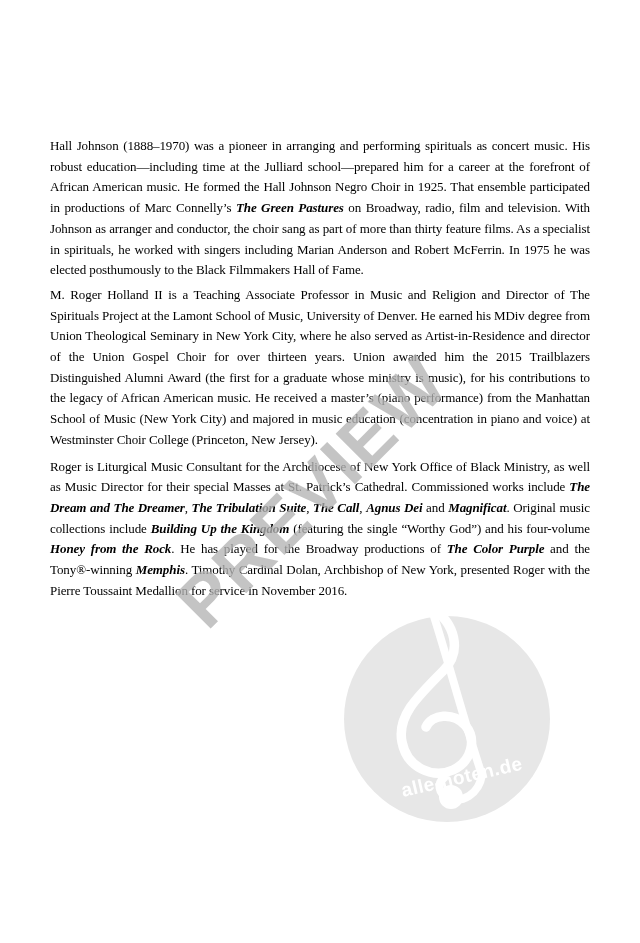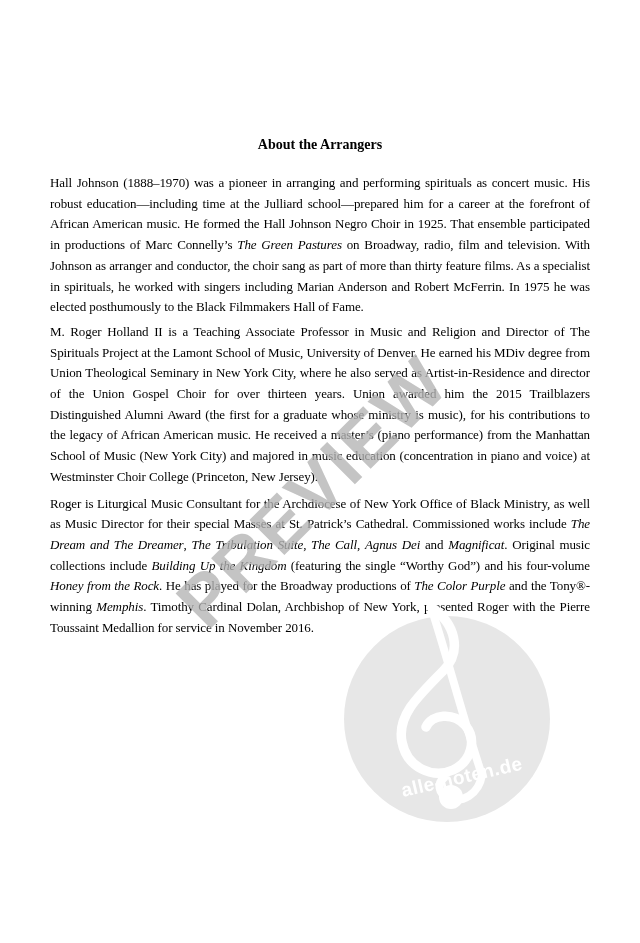--- a/index.html
+++ b/index.html
@@ -25,21 +25,21 @@
   .bodytext p {
     margin:0;
     text-align:justify;
     font-size:13px;
     line-height:20.7px;
     letter-spacing:-0.1px;
   }
   .bodytext p + p { margin-top:4px; }
   .bodytext p:nth-child(3) { margin-top:6px; }
   .bodytext b { font-weight:normal; }
-  .bodytext i { font-style:italic; }
+  .bodytext i { font-style:italic;font-weight:bold; }
 
   .preview-wm {
     position:absolute;
     left:312px; top:492px;
     transform:translate(-50%,-50%) rotate(-45deg);
     font-family:"Liberation Sans","DejaVu Sans",sans-serif;
     font-weight:bold;
     font-size:72px;
     letter-spacing:2px;
     white-space:nowrap;
@@ -61,21 +61,20 @@
     font-size:19px;
     letter-spacing:0.5px;
   }
 </style>
 </head>
 <body>
 
 <div class="page">
 
   <div class="content">
-    <h1 class="title">About the Arrangers</h1>
     <div class="bodytext">
         <p><b>Hall Johnson</b><span> (1888–1970) was a pioneer in arranging and performing spirituals as concert music. His robust education—including time at the Julliard school—prepared him for a career at the forefront of African American music. He formed the Hall Johnson Negro Choir in 1925. That ensemble participated in productions of Marc Connelly’s </span><i>The Green Pastures</i><span> on Broadway, radio, film and television. With Johnson as arranger and conductor, the choir sang as part of more than thirty feature films. As a specialist in spirituals, he worked with singers including Marian Anderson and Robert McFerrin. In 1975 he was elected posthumously to the Black Filmmakers Hall of Fame.</span></p>
         <p><b>M. Roger Holland II</b><span> is a Teaching Associate Professor in Music and Religion and Director of The Spirituals Project at the Lamont School of Music, University of Denver. He earned his MDiv degree from Union Theological Seminary in New York City, where he also served as Artist-in-Residence and director of the Union Gospel Choir for over thirteen years. Union awarded him the 2015 Trailblazers Distinguished Alumni Award (the first for a graduate whose ministry is music), for his contributions to the legacy of African American music. He received a master’s (piano performance) from the Manhattan School of Music (New York City) and majored in music education (concentration in piano and voice) at Westminster Choir College (Princeton, New Jersey).</span></p>
         <p><span>Roger is Liturgical Music Consultant for the Archdiocese of New York Office of Black Ministry, as well as Music Director for their special Masses at St. Patrick’s Cathedral. Commissioned works include </span><i>The Dream and The Dreamer</i><span>, </span><i>The Tribulation Suite</i><span>, </span><i>The Call</i><span>, </span><i>Agnus Dei</i><span> and </span><i>Magnificat</i><span>. Original music collections include </span><i>Building Up the Kingdom</i><span> (featuring the single “Worthy God”) and his four-volume </span><i>Honey from the Rock</i><span>. He has played for the Broadway productions of </span><i>The Color Purple</i><span> and the Tony®-winning </span><i>Memphis</i><span>. Timothy Cardinal Dolan, Archbishop of New York, presented Roger with the Pierre Toussaint Medallion for service in November 2016.</span></p>
       </div>
   </div>
 
   <div class="preview-wm">PREVIEW</div>
 
   <div class="logo-wm">

